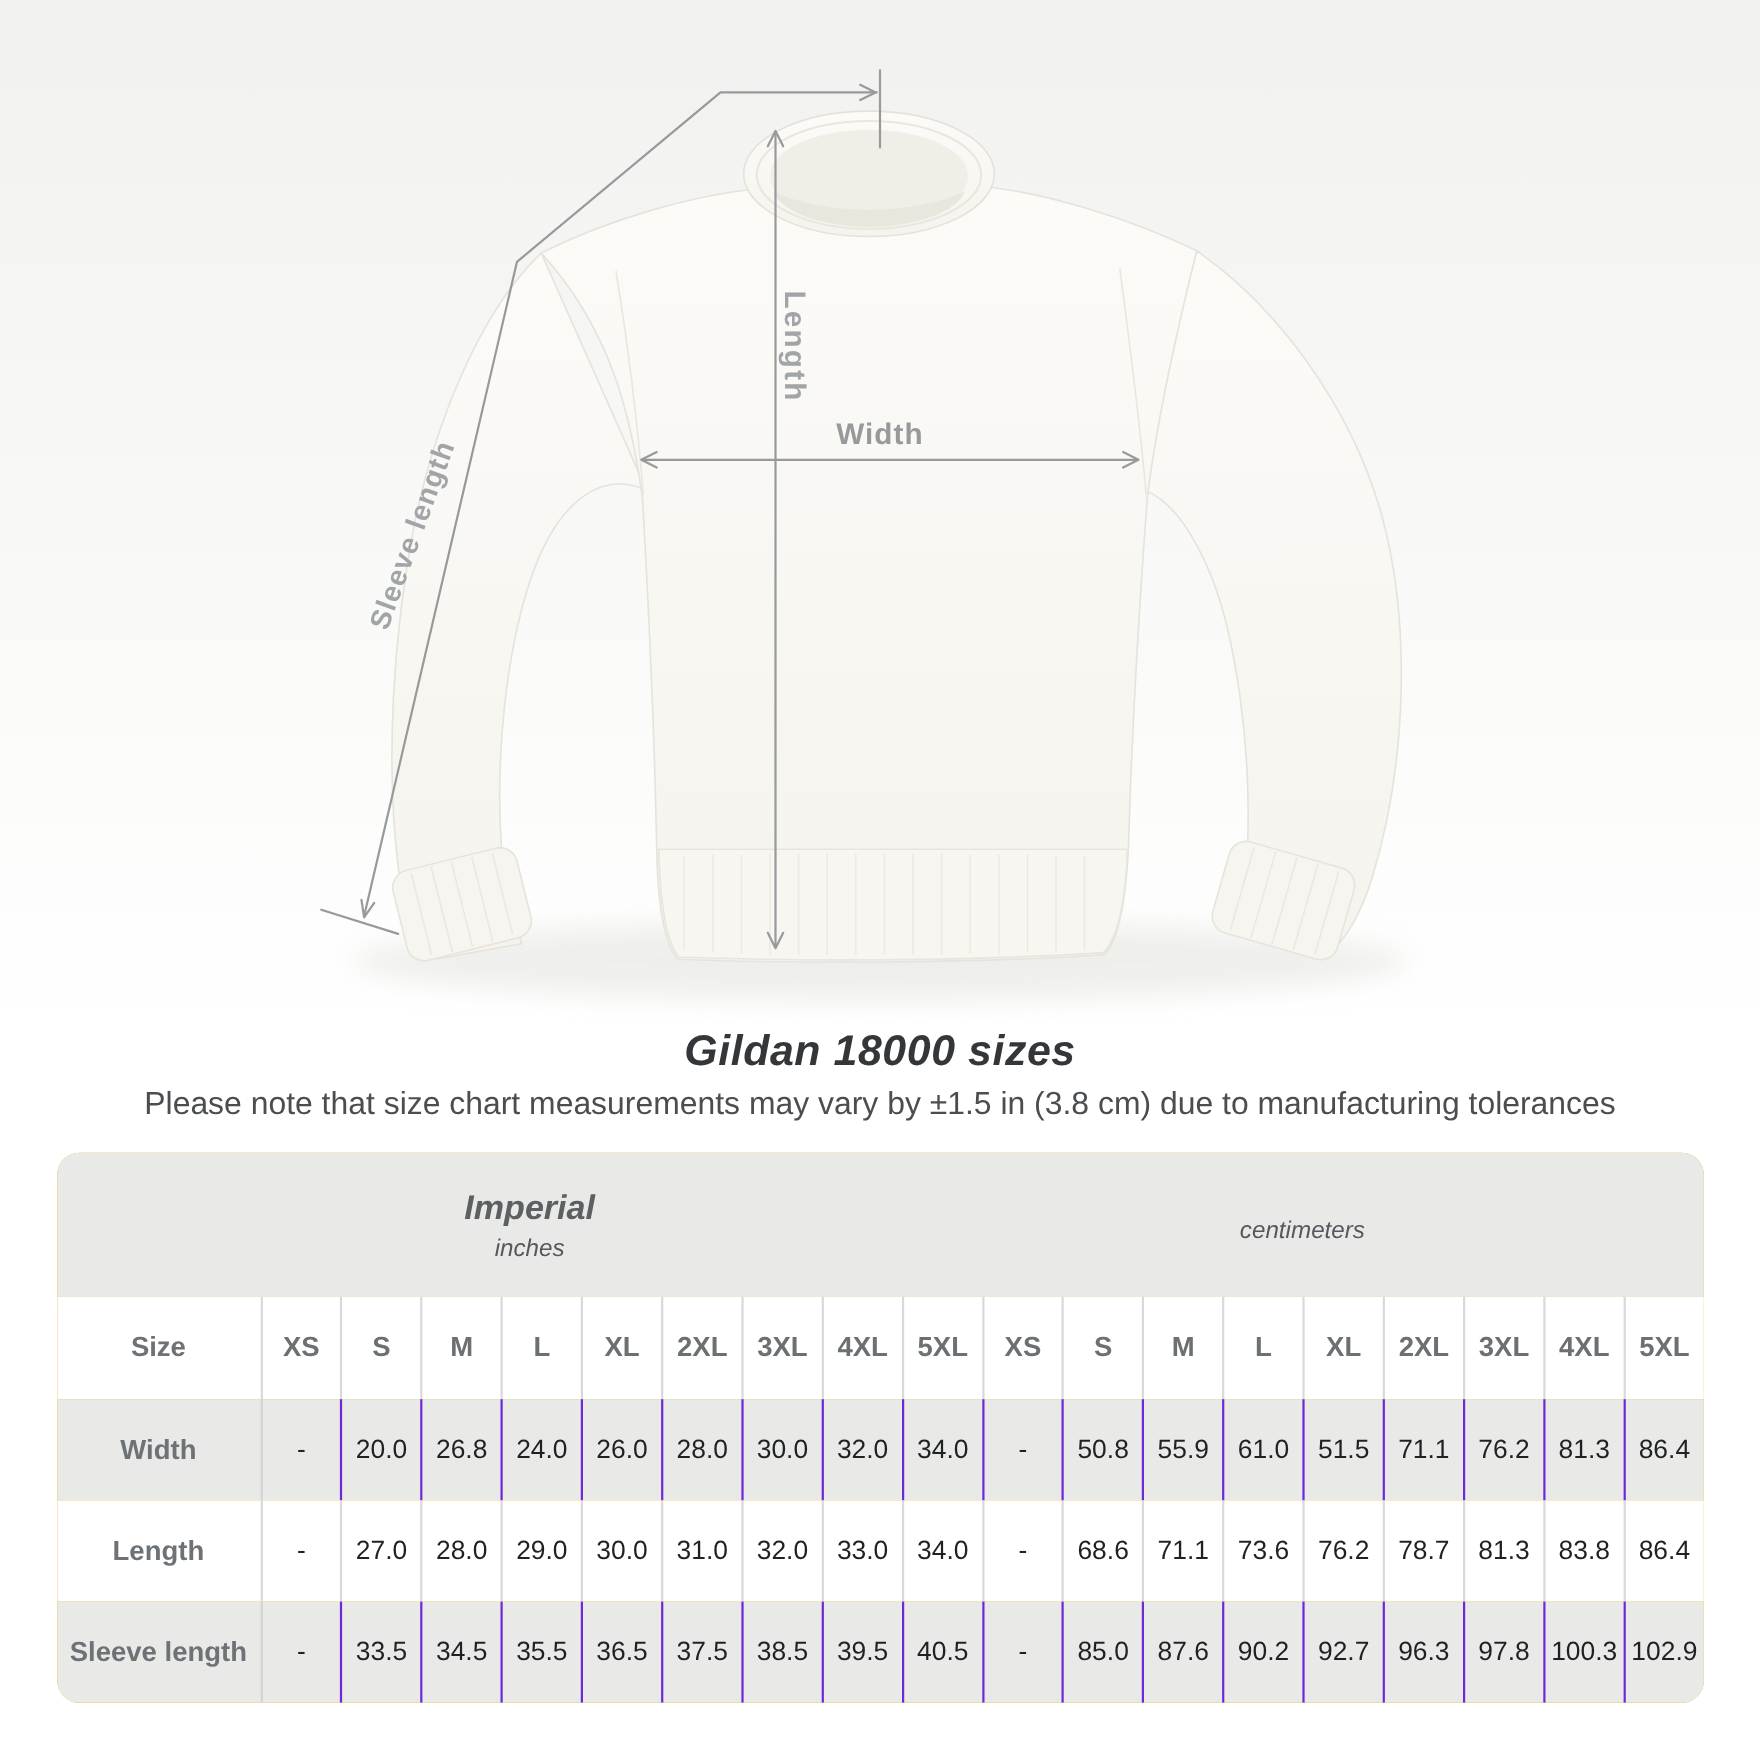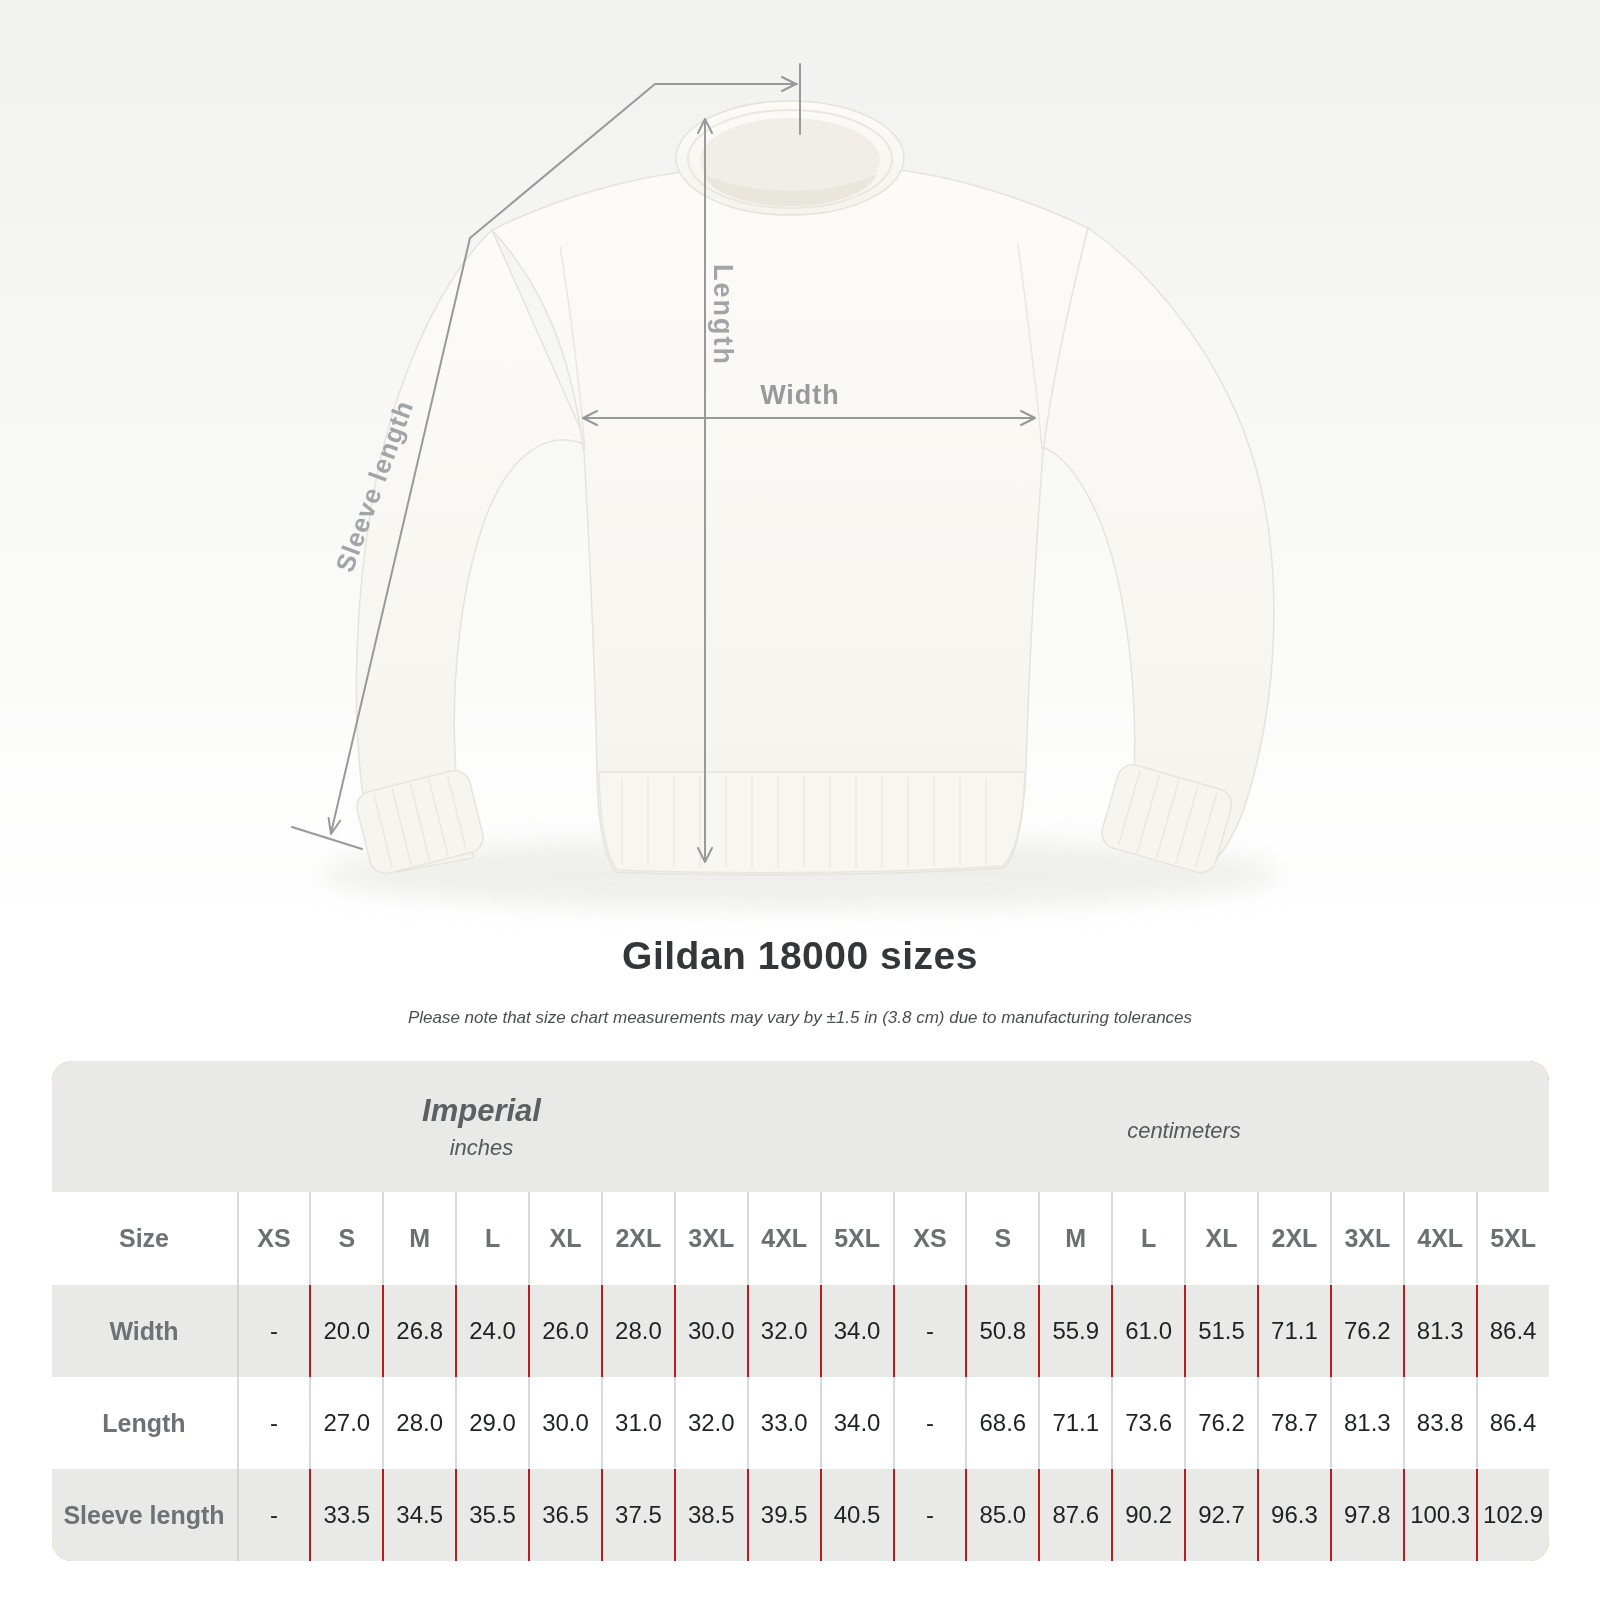--- a/index.html
+++ b/index.html
@@ -10,25 +10,25 @@
   }
   
   .hero{
     position:relative;width:1600px;height:930px;
     background:linear-gradient(180deg,#f1f1f0 0%,#f6f6f5 35%,#fbfbfa 72%,#ffffff 100%);
   }
   .hero svg{position:absolute;left:0;top:0;}
   
   .page-title{
     margin:4px 0 0;text-align:center;
-    font-size:39px;font-weight:bold;color:#34373a;letter-spacing:.5px;line-height:44px;
+    font-size:39px;font-weight:bold;color:#34373a;letter-spacing:.5px;line-height:44px;font-style:italic;
   }
   .page-subtitle{
-    margin:26px 0 0;text-align:center;font-style:italic;
-    font-size:17px;color:#4b4e51;line-height:27px;
+    margin:13px 0 0;text-align:center;
+    font-size:29px;color:#4b4e51;line-height:27px;
   }
   
   .size-table{
     width:1497px;margin:30px auto 0;border-radius:20px;overflow:hidden;
     background:#eab308;
   }
   .unit-row{display:flex;align-items:center;background:#e9e9e8;height:131px;}
   .unit-group{text-align:center;}
   .unit-group.imperial{width:860px;}
   .unit-group.metric{width:545px;}
@@ -39,21 +39,21 @@
   .srow.gray{background:#e9e9e8;}
   .srow.white{background:#ffffff;}
   .srow.data{height:92px;}
   .cell{display:flex;align-items:center;justify-content:center;min-width:0;}
   .cell.lbl{width:185px;flex:none;font-weight:bold;font-size:25px;color:#6d7276;}
   .cell.sz,.cell.v{flex:1;}
   .cell.sz{font-weight:bold;font-size:25px;color:#6b7073;text-align:center;}
   .cell.v{font-size:24px;color:#1f2224;}
   .srow.header .cell.sz{border-left:2px solid #d9d9d9;}
   .srow.white .cell.v{border-left:2px solid #d9d9d9;}
-  .srow.gray .cell.v{border-left:2px solid #b91c1c;}
+  .srow.gray .cell.v{border-left:2px solid #6d28d9;}
   .srow.gray .cell.v.first{border-left:2px solid #d3d3d2;}
 </style>
 </head>
 <body>
 
 <div class="hero">
   <svg width="1600" height="930" viewBox="0 0 1600 930">
     <defs>
       <linearGradient id="gBody" x1="0" y1="0" x2="0" y2="1">
         <stop offset="0" stop-color="#fcfbf8"></stop>

